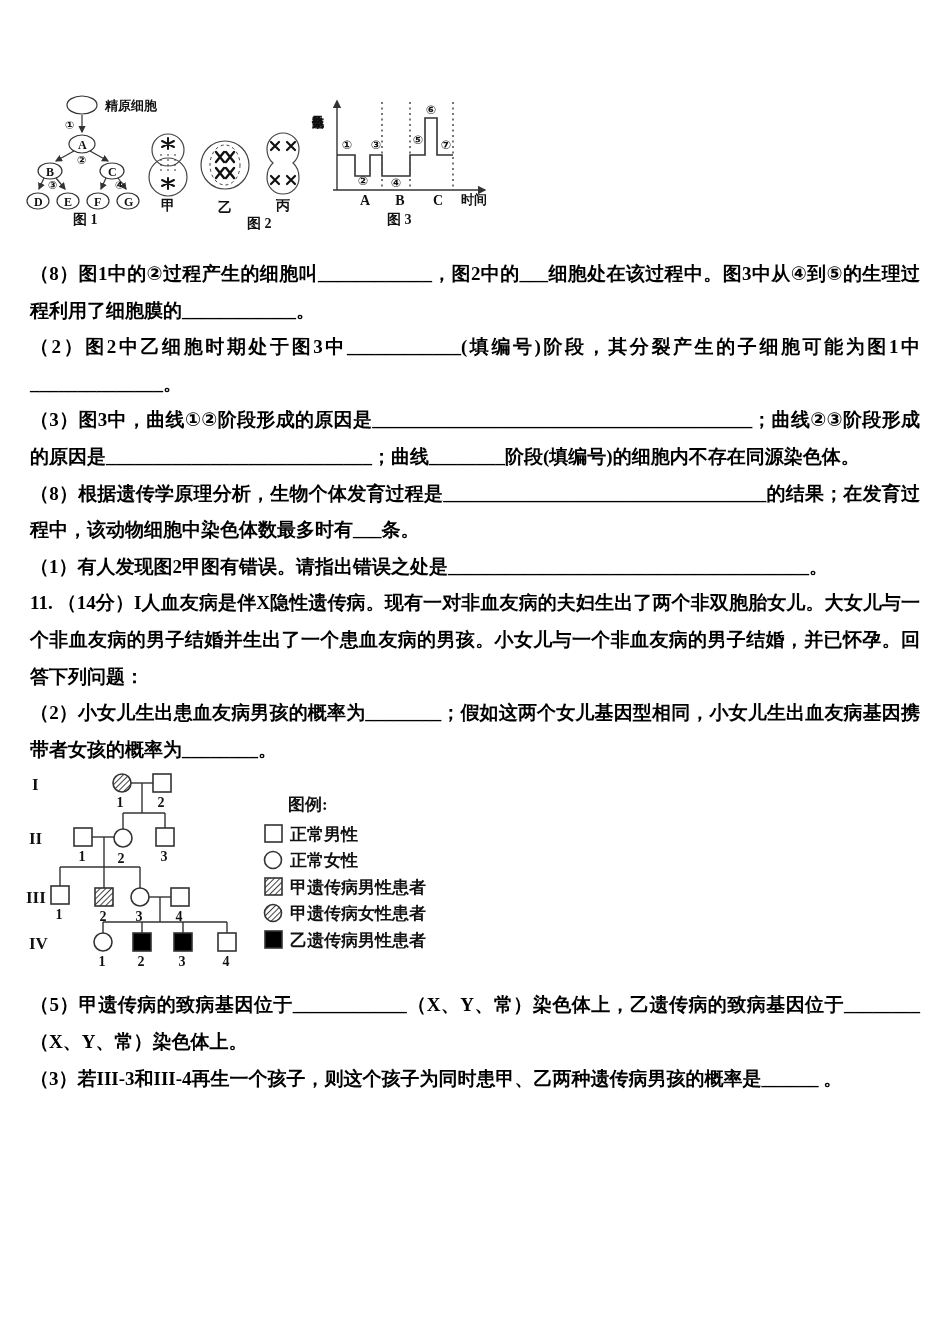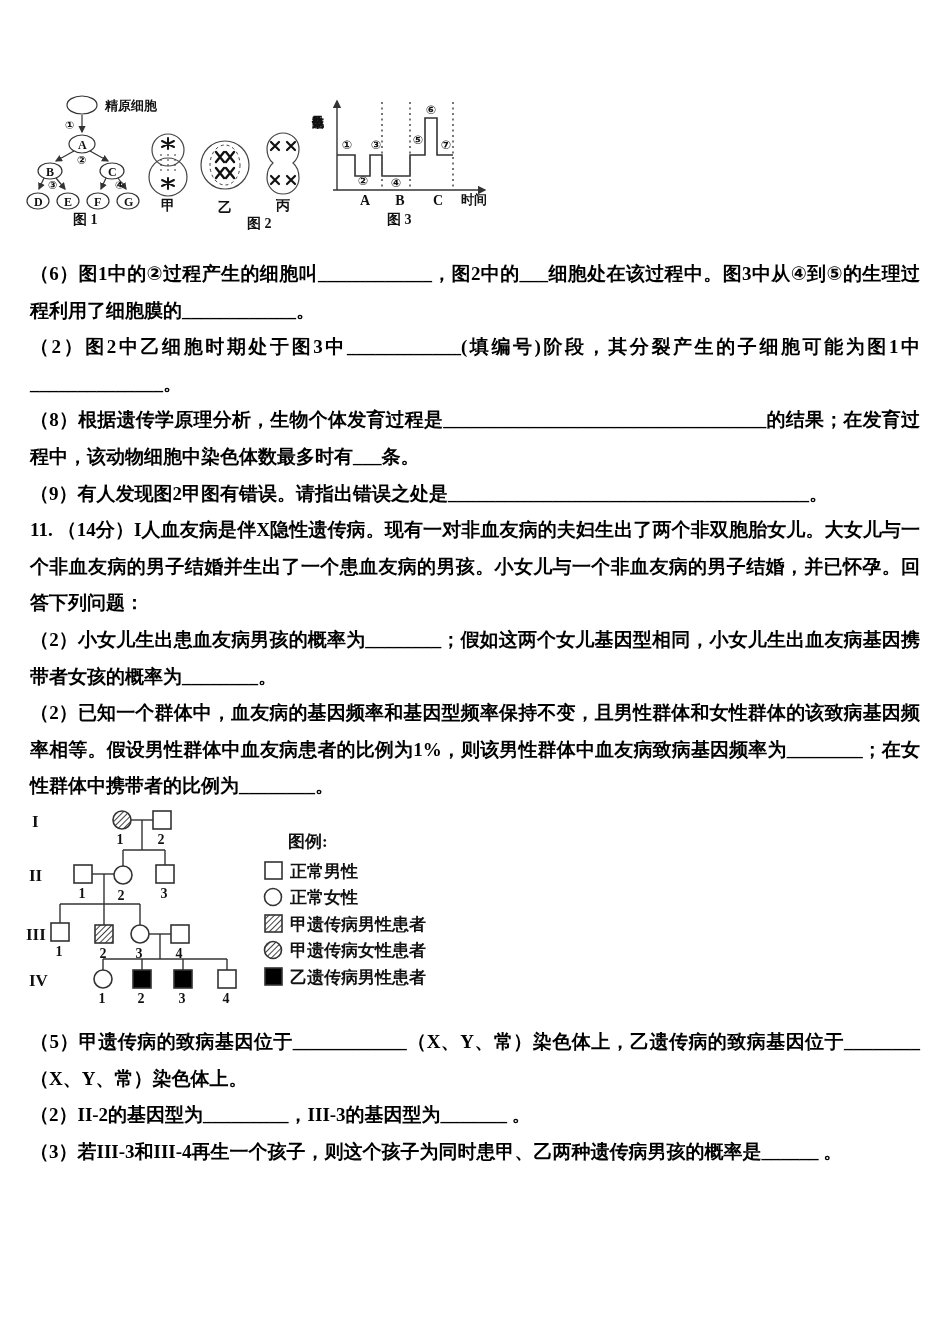--- a/index.html
+++ b/index.html
@@ -131,27 +131,27 @@
         <text x="375" y="117">B</text>
         <text x="413" y="117">C</text>
       </g>
       <text x="436" y="116" font-size="13" class="fig-cjk">时间</text>
       <text x="362" y="136" font-size="14" class="fig-cjk">图 3</text>
     </g>
   </svg>
 </div>
 
 <div class="text-block">
-  <p>（6）图1中的②过程产生的细胞叫____________，图2中的___细胞处在该过程中。图3中从④到⑤的生理过程利用了细胞膜的____________。</p>
+  <p>（8）图1中的②过程产生的细胞叫____________，图2中的___细胞处在该过程中。图3中从④到⑤的生理过程利用了细胞膜的____________。</p>
   <p>（2）图2中乙细胞时期处于图3中____________(填编号)阶段，其分裂产生的子细胞可能为图1中______________。</p>
+  <p>（3）图3中，曲线①②阶段形成的原因是________________________________________；曲线②③阶段形成的原因是____________________________；曲线________阶段(填编号)的细胞内不存在同源染色体。</p>
   <p>（8）根据遗传学原理分析，生物个体发育过程是__________________________________的结果；在发育过程中，该动物细胞中染色体数最多时有___条。</p>
-  <p>（9）有人发现图2甲图有错误。请指出错误之处是______________________________________。</p>
+  <p>（1）有人发现图2甲图有错误。请指出错误之处是______________________________________。</p>
   <p>11. （14分）I人血友病是伴X隐性遗传病。现有一对非血友病的夫妇生出了两个非双胞胎女儿。大女儿与一个非血友病的男子结婚并生出了一个患血友病的男孩。小女儿与一个非血友病的男子结婚，并已怀孕。回答下列问题：</p>
   <p>（2）小女儿生出患血友病男孩的概率为________；假如这两个女儿基因型相同，小女儿生出血友病基因携带者女孩的概率为________。</p>
-  <p>（2）已知一个群体中，血友病的基因频率和基因型频率保持不变，且男性群体和女性群体的该致病基因频率相等。假设男性群体中血友病患者的比例为1%，则该男性群体中血友病致病基因频率为________；在女性群体中携带者的比例为________。</p>
 </div>
 
 <div class="pedigree-wrap">
   <svg width="470" height="205" viewBox="0 0 470 205">
     <defs>
       <pattern id="hatch" width="4" height="4" patternUnits="userSpaceOnUse" patternTransform="rotate(45)">
         <rect width="4" height="4" fill="#fff"></rect>
         <line x1="0" y1="0" x2="0" y2="4" stroke="#111" stroke-width="1.6"></line>
       </pattern>
     </defs>
@@ -230,15 +230,14 @@
         <text x="270" y="123">甲遗传病男性患者</text>
         <text x="270" y="149">甲遗传病女性患者</text>
         <text x="270" y="176">乙遗传病男性患者</text>
       </g>
     </g>
   </svg>
 </div>
 
 <div class="text-block" style="margin-top:8px;">
   <p>（5）甲遗传病的致病基因位于____________（X、Y、常）染色体上，乙遗传病的致病基因位于________（X、Y、常）染色体上。</p>
-  <p>（2）II-2的基因型为_________，III-3的基因型为_______ 。</p>
   <p>（3）若III-3和III-4再生一个孩子，则这个孩子为同时患甲、乙两种遗传病男孩的概率是______ 。</p>
 </div>
 
 </body></html>

